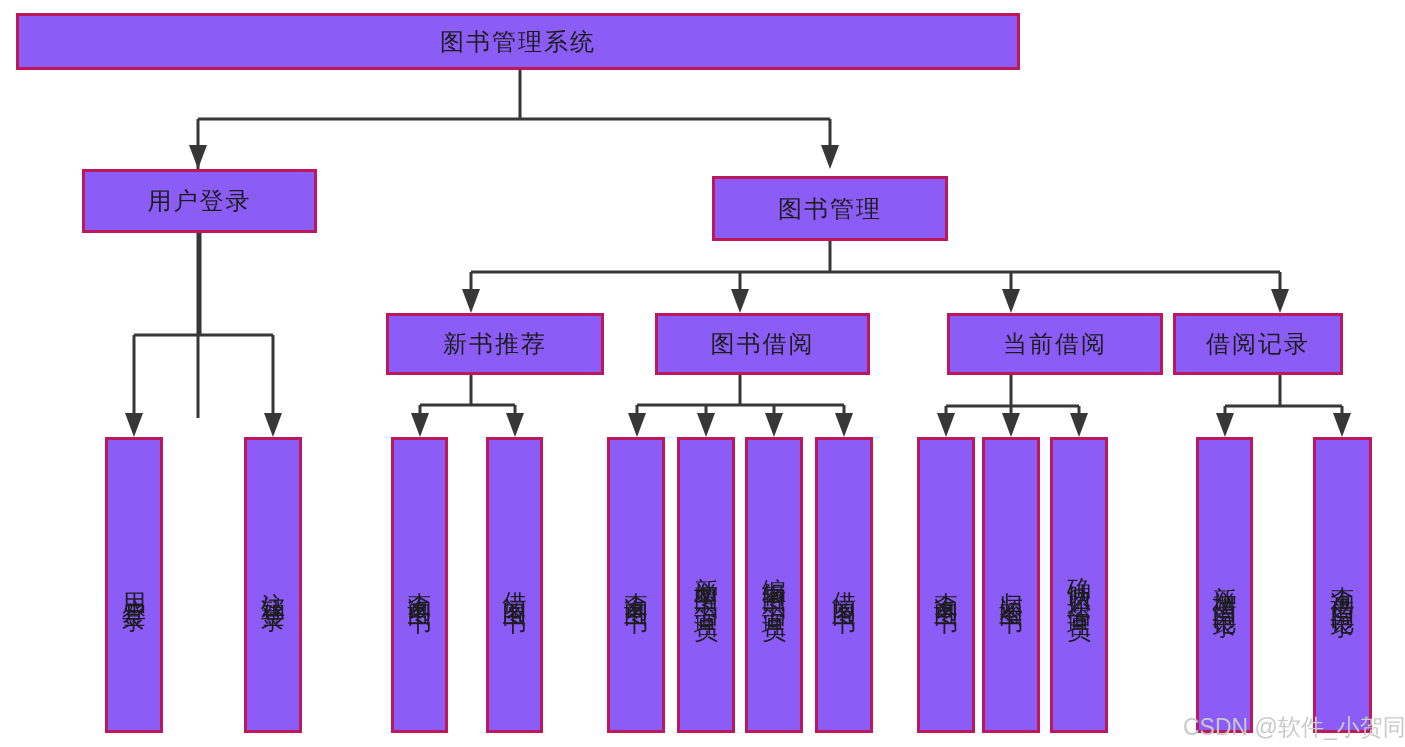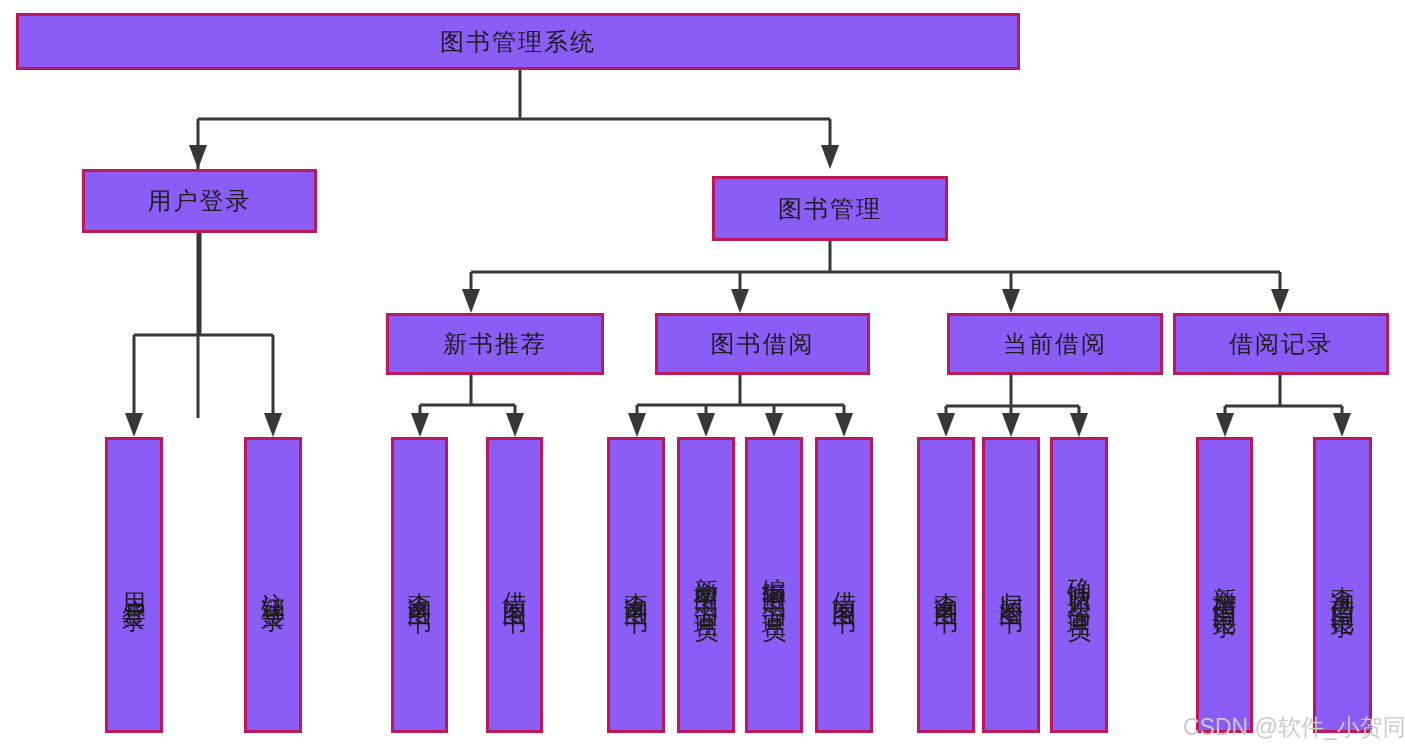--- a/index.html
+++ b/index.html
@@ -138,21 +138,21 @@
 
   <div class="node hnode" style="left:362px; top:313px; width:218px; height:62px;margin-left:24px;">
     <span>新书推荐</span>
   </div>
   <div class="node hnode" style="left:632px; top:313px; width:215px; height:62px;margin-left:23px;">
     <span>图书借阅</span>
   </div>
   <div class="node hnode" style="left:903px; top:313px; width:216px; height:62px;margin-left:44px;">
     <span>当前借阅</span>
   </div>
-  <div class="node hnode" style="left:1173px; top:313px; width:216px; height:62px;">
+  <div class="node hnode" style="left:1173px; top:313px; width:170px; height:62px;">
     <span>借阅记录</span>
   </div>
 
   <div class="node leaf" style="left:105px; top:437px; width:58px; height:296px;">
     <span>用户登录</span>
   </div>
   <div class="node leaf" style="left:244px; top:437px; width:58px; height:296px;">
     <span>注销登录</span>
   </div>
 

